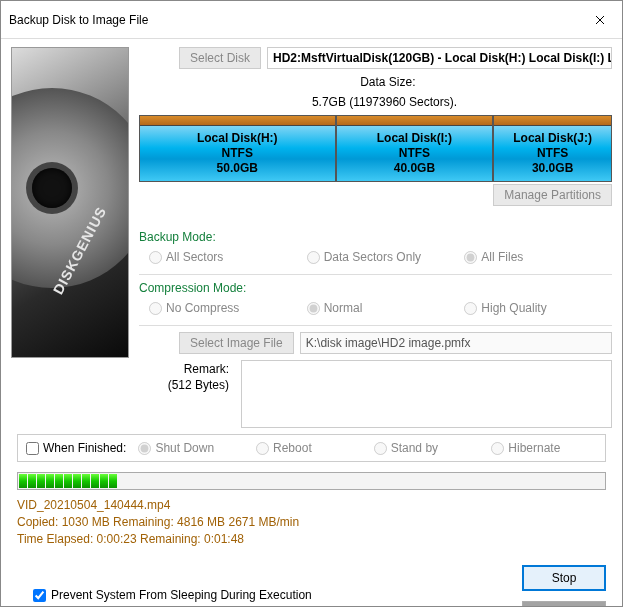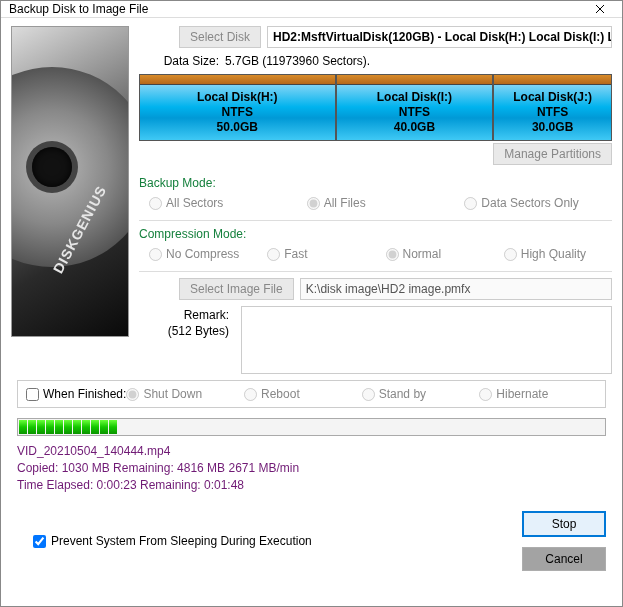--- a/index.html
+++ b/index.html
@@ -1,55 +1,55 @@
 <!DOCTYPE html>
 <html><head>
 <meta charset="utf-8">
 <style>
 * { box-sizing: border-box; margin: 0; padding: 0; font-family: "Segoe UI", Tahoma, sans-serif; font-size: 12px; }
 body { background: #fff; width: 623px; height: 607px; border: 1px solid #888; overflow: hidden; }
-.titlebar { height: 17px; display: flex; align-items: center; justify-content: space-between; padding: 0 0 0 8px; border-bottom: 1px solid #ddd; }
+.titlebar { height: 38px; display: flex; align-items: center; justify-content: space-between; padding: 0 0 0 8px; border-bottom: 1px solid #ddd; }
 .titlebar .title { font-size: 12px; }
 .titlebar .close { width: 45px; height: 29px; display: flex; align-items: center; justify-content: center; font-size: 14px; }
 .content { display: flex; padding: 8px 10px 0 10px; gap: 10px; }
 .sidebar { width: 118px; flex-shrink: 0; }
 .sidebar-img { width: 118px; height: 311px; background: linear-gradient(150deg, #dcdcdc 0%, #6a6a6a 40%, #2a2a2a 70%, #0a0a0a 100%); position: relative; border: 1px solid #999; overflow: hidden; }
 .disk-text { position: absolute; bottom: 60px; left: 52px; color: #e6e6e6; font-weight: bold; font-size: 14px; transform: rotate(-62deg); transform-origin: left bottom; letter-spacing: 1px; }
 .platter { position: absolute; width: 200px; height: 200px; border-radius: 50%; background: radial-gradient(circle, #bbb 0%, #888 40%, #555 70%, #222 100%); top: 40px; left: -60px; }
 .hole { position: absolute; width: 40px; height: 40px; border-radius: 50%; background: #111; top: 120px; left: 20px; box-shadow: inset 0 0 8px #000, 0 0 0 6px #444; }
 .main { flex: 1; min-width: 0; }
 .row { display: flex; align-items: center; margin-bottom: 6px; gap: 6px; padding-left: 40px; }
 .btn { background: #a3a3a3; border: 1px solid #adadad; padding: 3px 10px; min-width: 70px; text-align: center; cursor: default; }
 .btn.disabled { color: #888; background: #e9e9e9; border-color: #ccc; }
 .btn.primary { border: 2px solid #0078d7; background: #e5f1fb; padding: 2px 9px; }
 .disk-field { flex: 1; border: 1px solid #ccc; background: #fff; padding: 3px 5px; white-space: nowrap; overflow: hidden; font-weight: bold; color: #000; }
 .label { text-align: right; white-space: nowrap; }
 .partitions { display: flex; margin: 4px 0 2px 0; }
 .part { flex: 1; border: 1px solid #555; }
 .part-top { height: 10px; background: linear-gradient(#d88b2a, #b5681a); border-bottom: 1px solid #444; }
 .part-body { background: linear-gradient(#7fd4f5, #00b3ee 40%, #0099d6 60%, #3fc9f5); text-align: center; padding: 5px 2px; font-weight: bold; color: #000; line-height: 1.25; }
-.manage-row { display: flex; justify-content: flex-end; margin-bottom: 11px; }
+.manage-row { display: flex; justify-content: flex-end; margin-bottom: 24px; }
 fieldset { border: none; margin-bottom: 6px; }
 .group-label { color: #15803d; margin-bottom: 4px; }
 .radio-row { display: flex; gap: 10px; padding: 2px 0 4px 10px; }
 .radio-opt { display: flex; align-items: center; gap: 4px; flex: 1; color: #000; }
 .radio-opt.disabled { color: #888; }
 .radio-opt input { margin: 0; }
 .hr { border-top: 1px solid #ddd; margin: 2px 0 6px 0; }
 .path-field { flex: 1; border: 1px solid #ccc; background: #fafafa; padding: 3px 5px; color: #555; }
 .remark-row { display: flex; gap: 12px; margin-bottom: 6px; }
 .remark-label { width: 90px; text-align: right; color: #000; line-height: 1.3; padding-top: 2px; }
 .remark-box { flex: 1; height: 68px; border: 1px solid #ccc; background: #fff; }
 .bottom { padding: 0 16px 10px 16px; }
-.finish-box { border: 1px solid #ccc; padding: 6px 8px; display: flex; align-items: center; margin-bottom: 10px; }
+.finish-box { border: 1px solid #ccc; padding: 6px 8px; display: flex; align-items: center; gap: 12px; margin-bottom: 10px; }
 .finish-box .chk { display: flex; align-items: center; gap: 4px; }
 .progress { height: 18px; border: 1px solid #aaa; background: #f4f4f4; position: relative; margin-bottom: 8px; overflow: hidden; }
 .progress-fill { position: absolute; top: 1px; bottom: 1px; left: 1px; display: flex; gap: 1px; }
 .seg { width: 8px; background: linear-gradient(#6aff3a, #14c700 50%, #0a9400); }
-.status-line { margin-bottom: 3px; color: #701a75; }
+.status-line { margin-bottom: 3px; color: #a16207; }
 .footer { display: flex; align-items: center; justify-content: space-between; padding: 6px 16px 10px 32px; }
 .footer-chk { display: flex; align-items: center; gap: 5px; }
 .footer-btns { display: flex; gap: 10px; flex-direction: column; }
 .footer-btns .btn { min-width: 84px; padding: 4px 10px; }
 </style>
 </head>
 <body>
 
 <div class="titlebar">
   <span class="title">Backup Disk to Image File</span>
@@ -67,21 +67,21 @@
       <div class="hole"></div>
       <div class="disk-text">DISKGENIUS</div>
     </div>
   </div>
 
   <div class="main">
     <div class="row">
       <div class="btn disabled">Select Disk</div>
       <div class="disk-field">HD2:MsftVirtualDisk(120GB) - Local Disk(H:) Local Disk(I:) Local Disk</div>
     </div>
-    <div class="row" style="padding-left:18px;">
+    <div class="row" style="padding-left:18px;flex-direction:column;">
       <span class="label" style="width:62px;">Data Size:</span>
       <span>5.7GB (11973960 Sectors).</span>
     </div>
 
     <div class="partitions">
       <div class="part" style="flex:50">
         <div class="part-top"></div>
         <div class="part-body">
           <div>Local Disk(H:)</div>
           <div>NTFS</div>
@@ -110,41 +110,37 @@
     </div>
 
     <fieldset>
       <div class="group-label">Backup Mode:</div>
       <div class="radio-row">
         <label class="radio-opt disabled">
             <input type="radio" disabled="" style="">
             <span>All Sectors</span>
           </label>
         <label class="radio-opt disabled">
+            <input type="radio" disabled="" style="">
+            <span>Data Sectors Only</span>
+          </label>
+        <label class="radio-opt disabled">
             <input type="radio" disabled="" checked="" style="">
             <span>All Files</span>
-          </label>
-        <label class="radio-opt disabled">
-            <input type="radio" disabled="" style="">
-            <span>Data Sectors Only</span>
           </label>
       </div>
     </fieldset>
     <div class="hr"></div>
 
     <fieldset>
       <div class="group-label">Compression Mode:</div>
       <div class="radio-row">
         <label class="radio-opt disabled">
             <input type="radio" disabled="" style="">
             <span>No Compress</span>
-          </label>
-        <label class="radio-opt disabled">
-            <input type="radio" disabled="" style="">
-            <span>Fast</span>
           </label>
         <label class="radio-opt disabled">
             <input type="radio" disabled="" checked="" style="">
             <span>Normal</span>
           </label>
         <label class="radio-opt disabled">
             <input type="radio" disabled="" style="">
             <span>High Quality</span>
           </label>
       </div>

